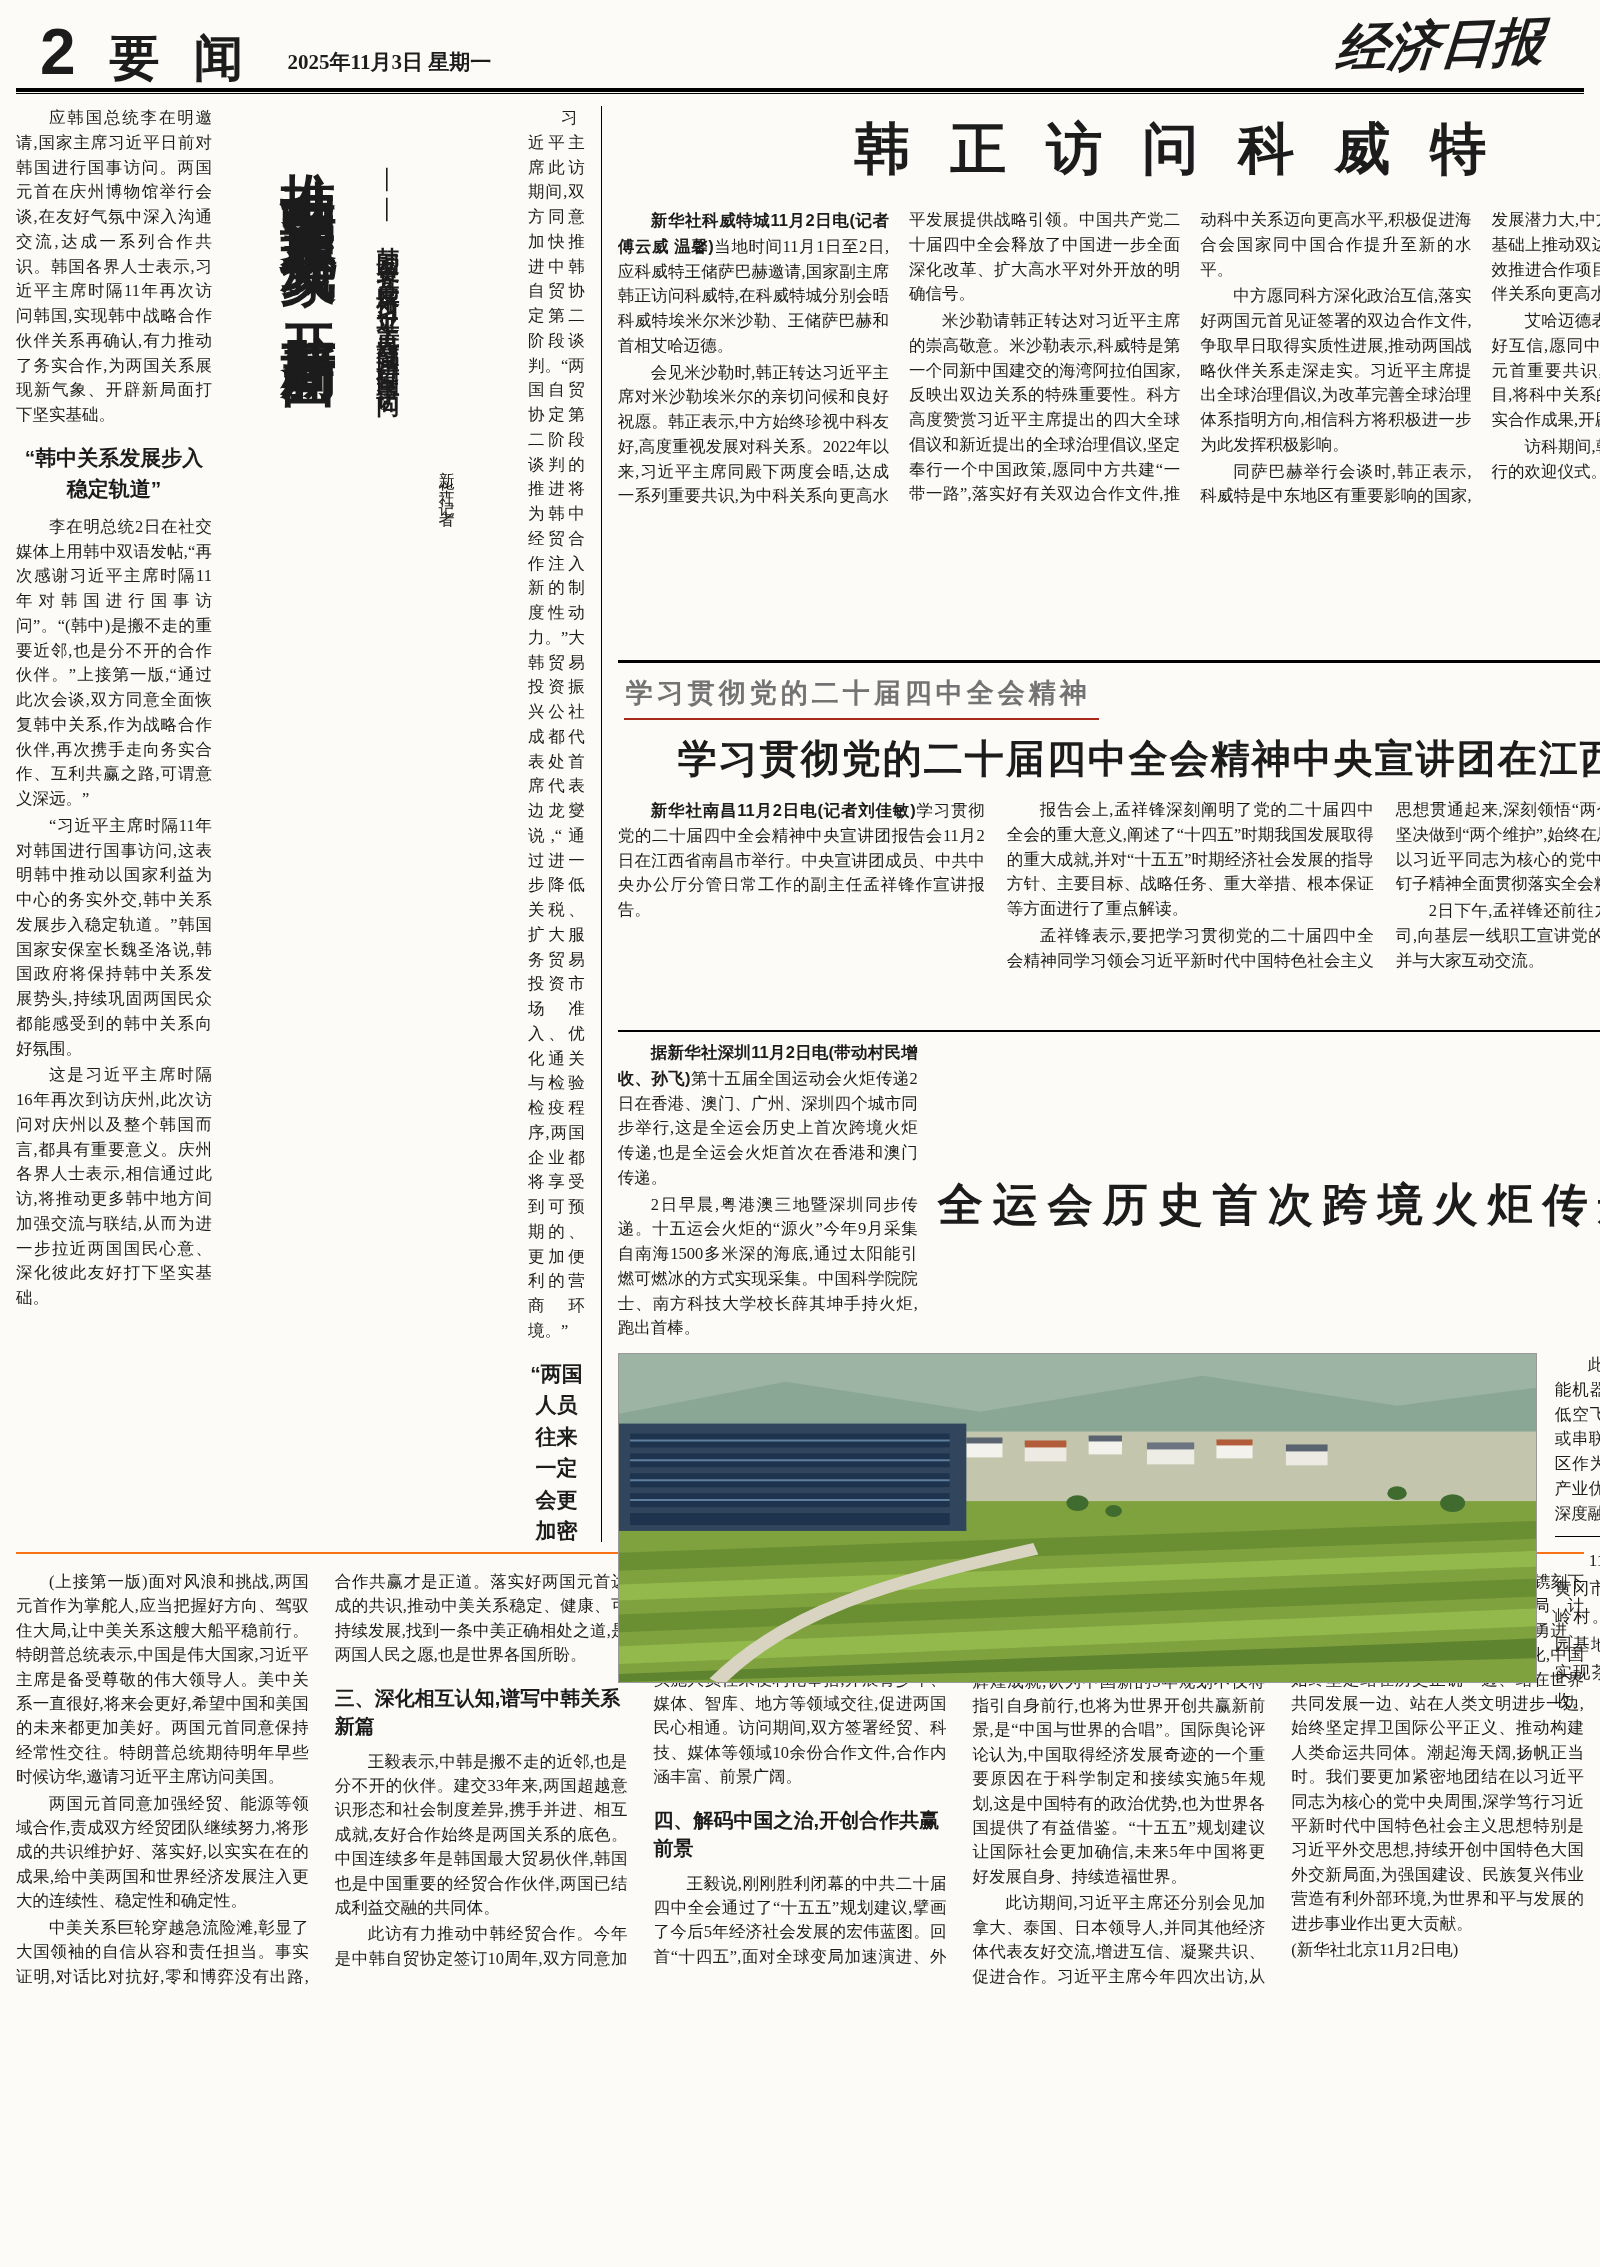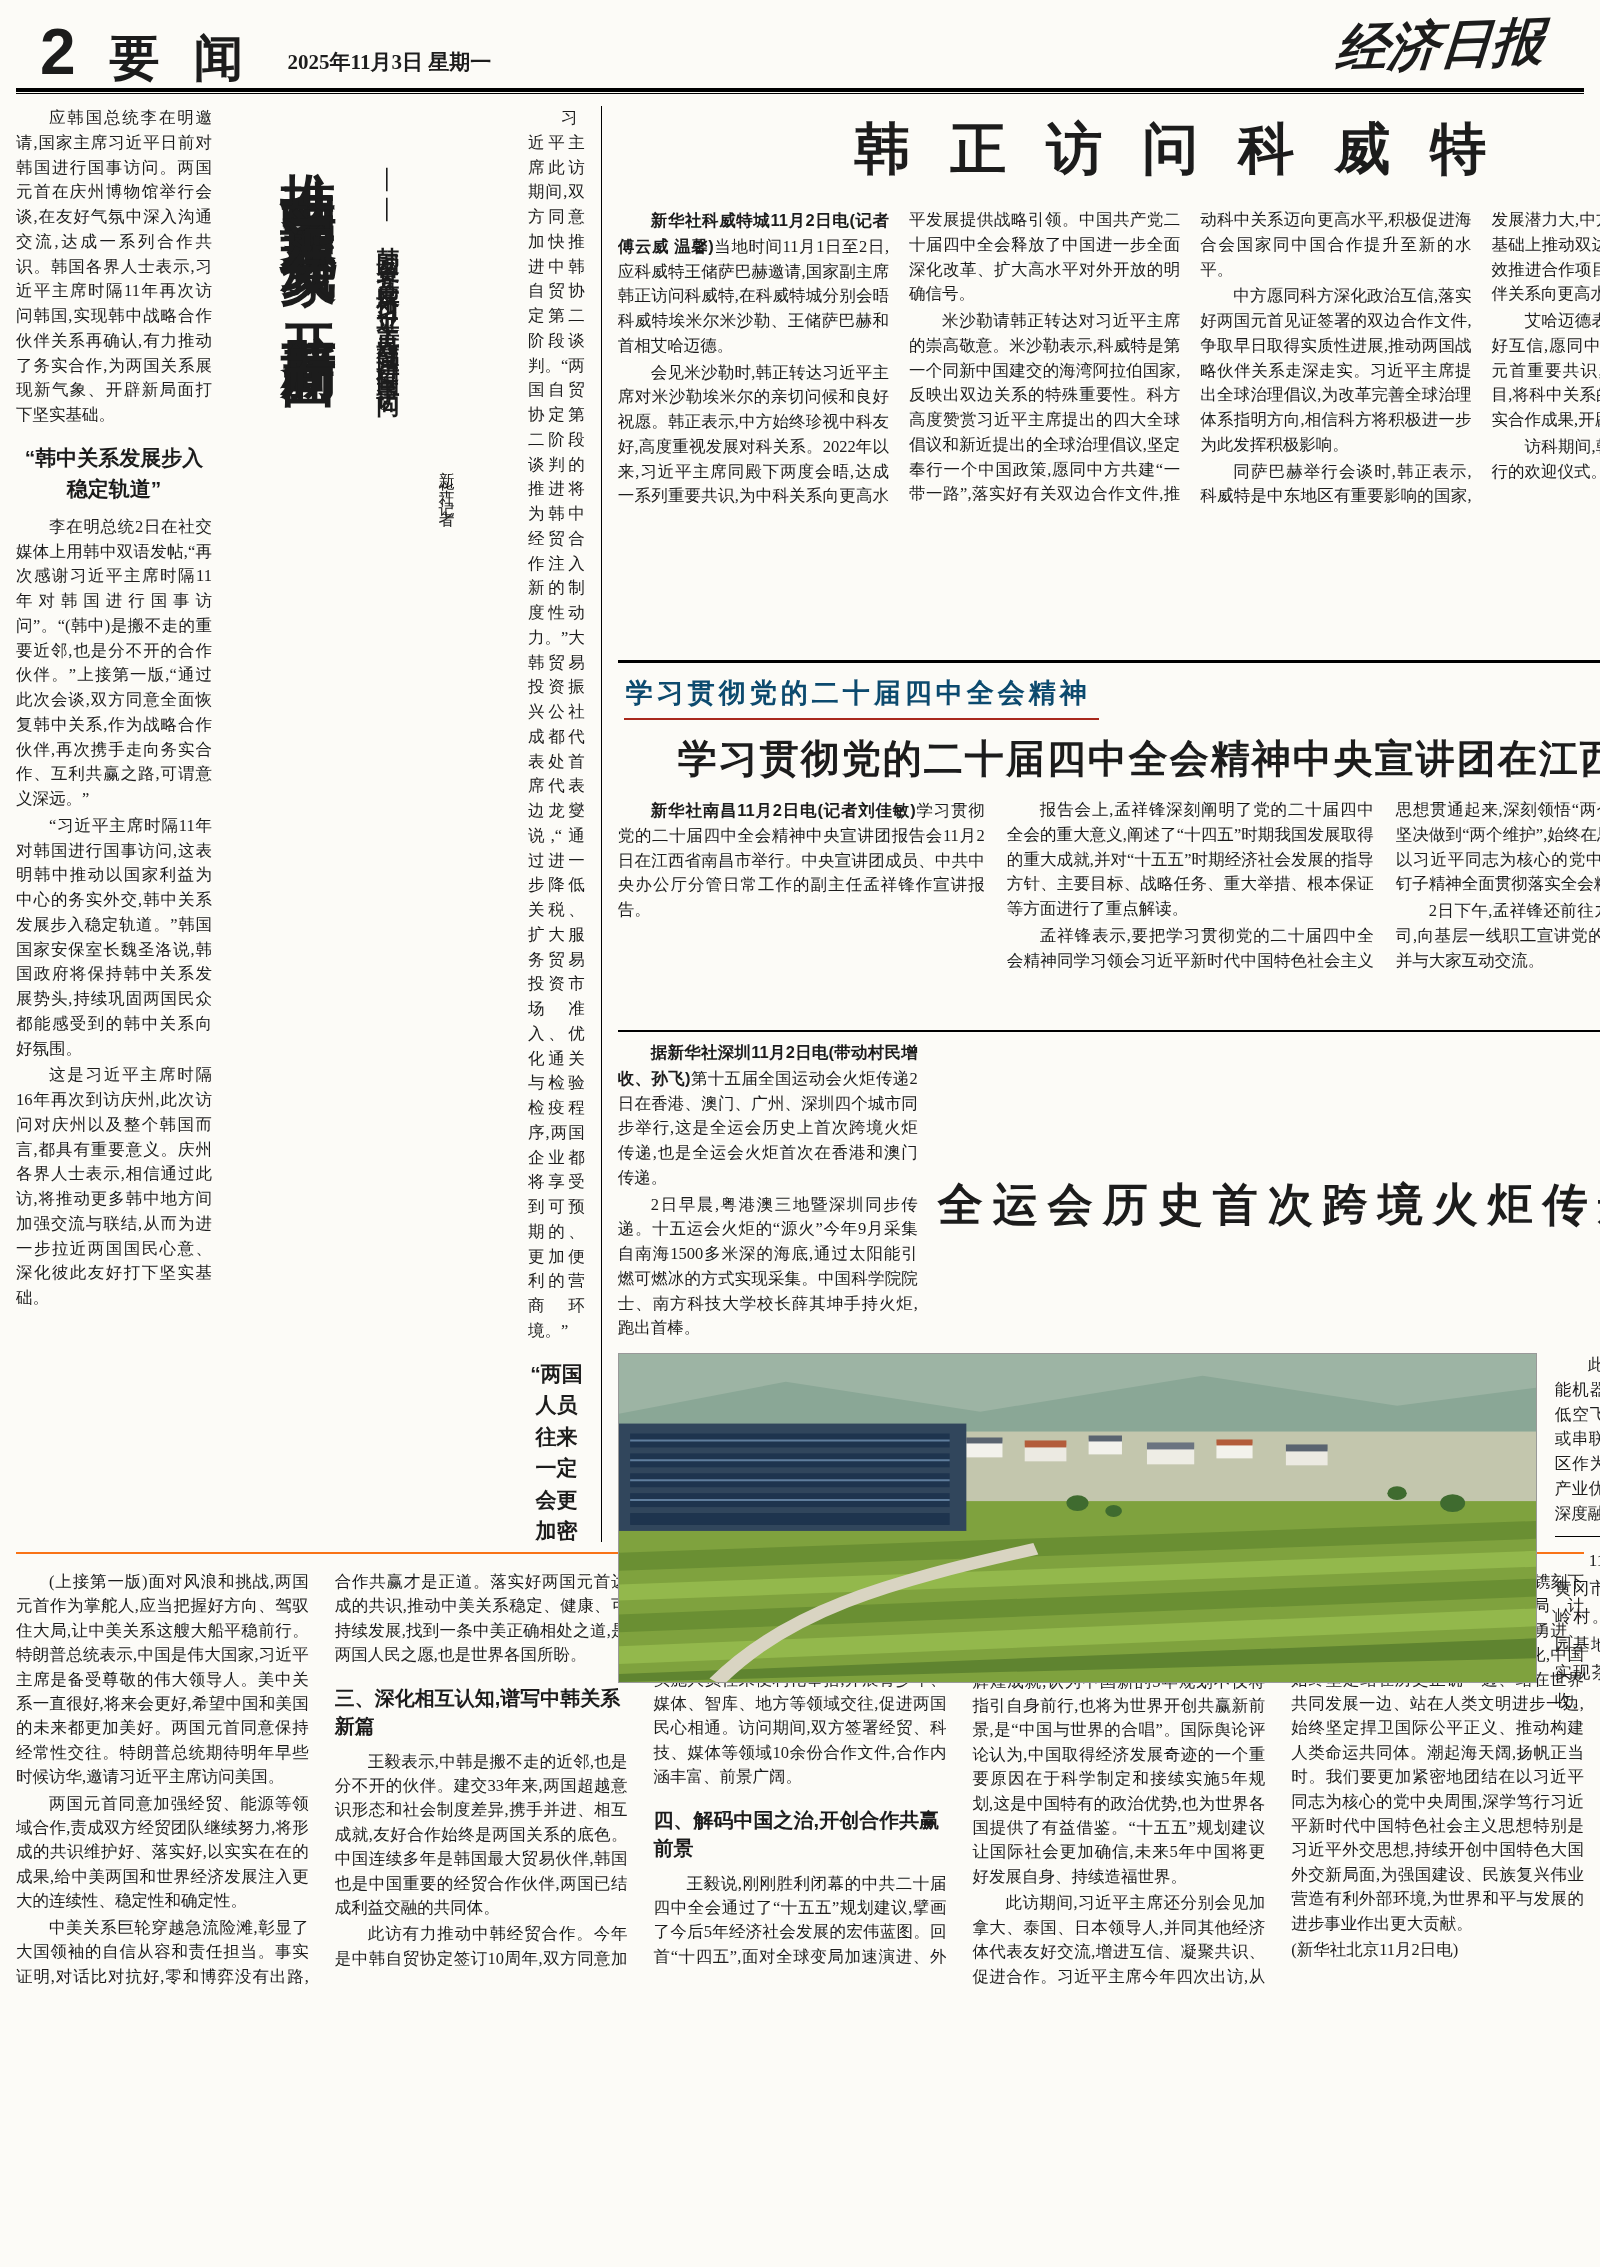--- a/index.html
+++ b/index.html
@@ -42,21 +42,21 @@
   
   .rstack { flex:1; padding-left:16px; display:flex; flex-direction:column; }
   .kw-head { text-align:center; font-size:56px; font-weight:900; letter-spacing:40px; padding:6px 0 20px;
              font-family:"Liberation Sans","DejaVu Sans",sans-serif; white-space:nowrap; }
   .kw-body { height:438px; column-count:4; column-gap:20px; overflow:hidden; margin-bottom:10px; }
   .b-lead { font-weight:bold; font-family:Liberation Sans, sans-serif; }
   .sep { border-top:3px solid #000; margin:4px 0 0; }
   .sep-thin { border-top:2px solid #000; margin:6px 0 0; }
 
   .xj { padding-top:10px; }
-  .xj-kicker { display:inline-block; color:#0c4a6e; font-weight:900; font-size:27px; letter-spacing:4px;
+  .xj-kicker { display:inline-block; color:#737373; font-weight:900; font-size:27px; letter-spacing:4px;
                font-family:"Liberation Serif","DejaVu Serif",serif;
                border-bottom:2px solid #a8281c; padding:2px 8px 7px 2px; margin-left:6px; }
   .xj-head { text-align:center; font-size:39px; font-weight:900; letter-spacing:2px; padding:12px 0 12px;
              font-family:"Liberation Sans","DejaVu Sans",sans-serif; white-space:nowrap; }
   .xj-body { height:218px; column-count:3; column-gap:22px; overflow:hidden; margin-bottom:8px; }
 
   .torch { padding-top:8px; flex:1; display:flex; flex-direction:column; }
   .torch-top { display:flex; gap:20px; }
   .torch-p1col { width:300px; overflow:hidden; }
   .torch-head { flex:1; align-self:center; text-align:center; font-size:45px; font-weight:900; letter-spacing:10px;

